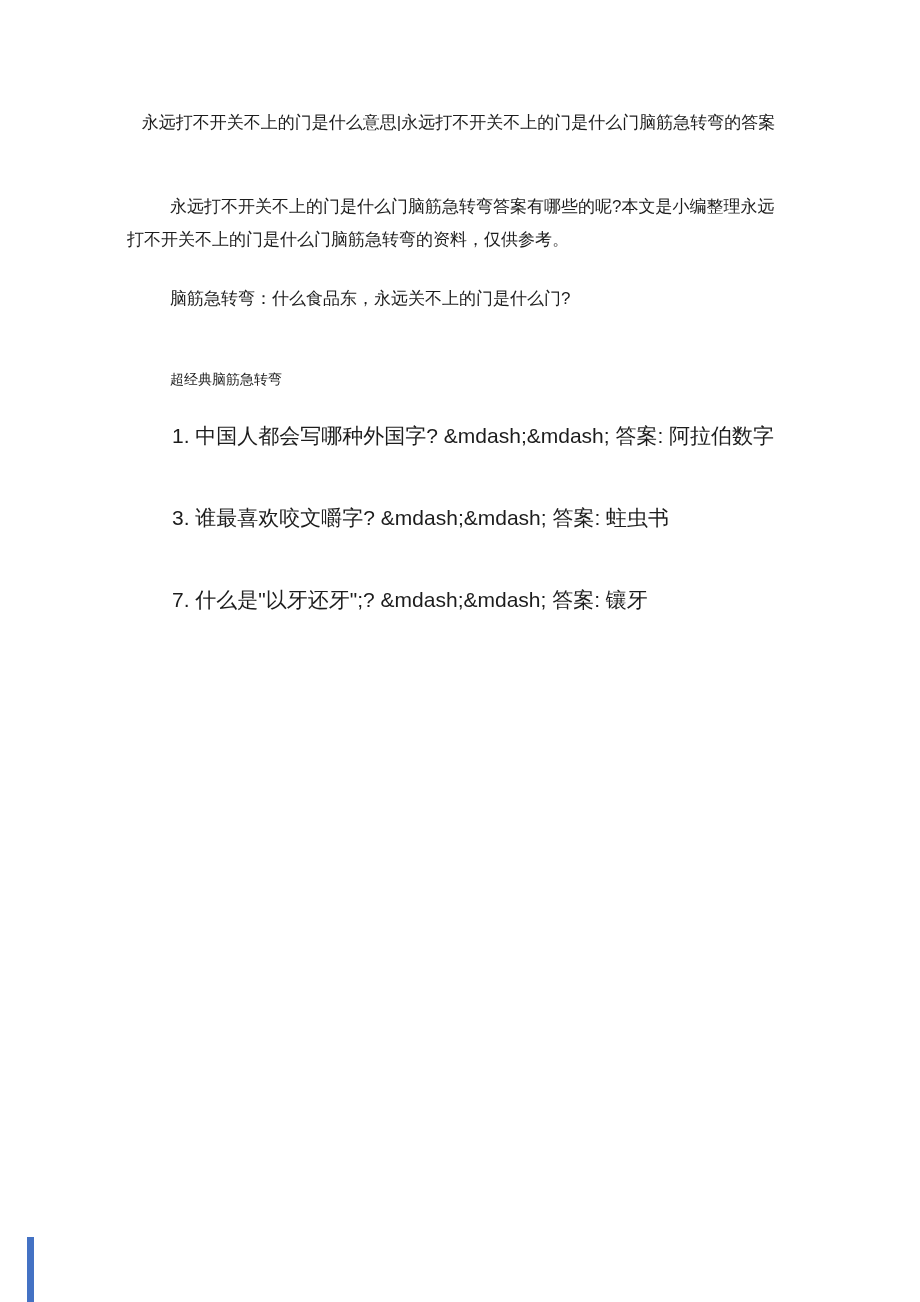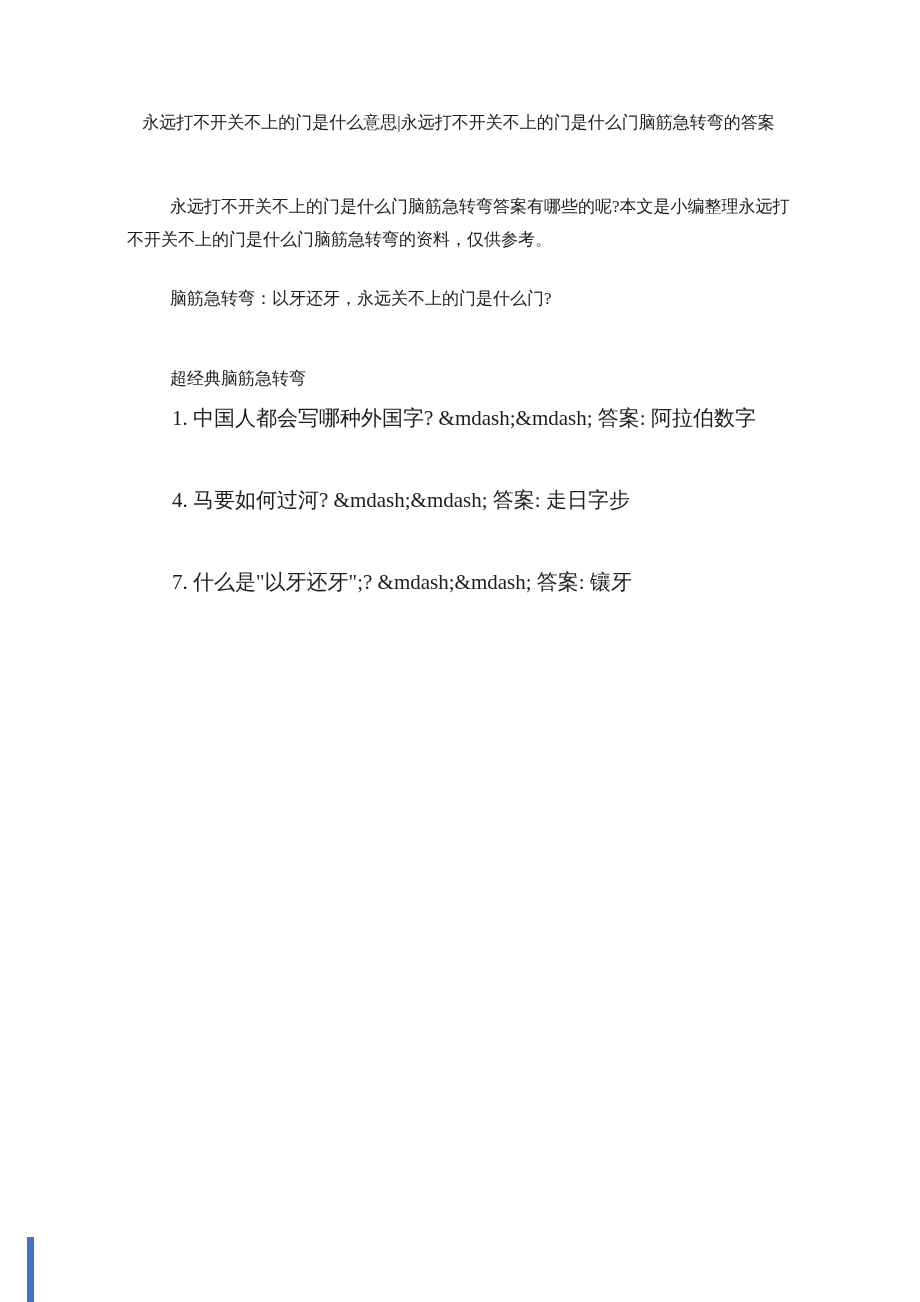--- a/index.html
+++ b/index.html
@@ -13,21 +13,20 @@
     position: relative;
     overflow: hidden;
     font-family: "Liberation Sans", "DejaVu Sans", sans-serif;
     color: #1c1c1c;
   }
   .page {
     box-sizing: border-box;
     width: 920px;
     height: 1250px;
     padding: 112px 130px 4px 127px;
-    font-family: Liberation Serif, serif;
   }
   .doc-title {
     text-align: center;
     font-size: 17px;
     line-height: 22px;
     margin: 0 0 56px 0;
     font-weight: 400;
   }
   .intro {
     font-size: 17px;
@@ -41,24 +40,24 @@
     text-indent: 43px;
     margin: 0 0 58px 0;
   }
   .riddle-a {
     font-size: 17px;
     line-height: 22px;
     text-indent: 43px;
     margin: 0 0 146px 0;
   }
   .section-heading {
-    font-size: 17px;
+    font-size: 14px;
     line-height: 22px;
     text-indent: 43px;
-    margin: 0 0 17px 0;
+    margin: 0 0 35px 0;
     font-weight: 400;
   }
   .riddle-item {
     font-size: 21px;
     line-height: 22px;
     text-indent: 45px;
     margin: 0 0 60px 0;
   }
   .accent-bar {
     position: absolute;
@@ -71,30 +70,30 @@
 </style>
 </head>
 <body>
 
 <div class="page">
 
   <p class="doc-title">永远打不开关不上的门是什么意思|永远打不开关不上的门是什么门脑筋急转弯的答案</p>
 
   <p class="intro">永远打不开关不上的门是什么门脑筋急转弯答案有哪些的呢?本文是小编整理永远打不开关不上的门是什么门脑筋急转弯的资料，仅供参考。</p>
 
-  <p class="riddle-q">脑筋急转弯：以牙还牙，永远关不上的门是什么门?</p>
+  <p class="riddle-q">脑筋急转弯：什么食品东，永远关不上的门是什么门?</p>
 
 
   <p class="section-heading">超经典脑筋急转弯</p>
 
   <p class="riddle-item">1. 中国人都会写哪种外国字? &amp;mdash;&amp;mdash;  答案: 阿拉伯数字</p>
 
 
+  <p class="riddle-item">3. 谁最喜欢咬文嚼字? &amp;mdash;&amp;mdash;  答案: 蛀虫书</p>
 
-  <p class="riddle-item">4. 马要如何过河? &amp;mdash;&amp;mdash;  答案: 走日字步</p>
 
 
 
   <p class="riddle-item">7. 什么是"以牙还牙";? &amp;mdash;&amp;mdash;  答案: 镶牙</p>
 
 </div>
 
 <div class="accent-bar" style="background: rgb(68, 114, 196);"></div>
 
 </body></html>

